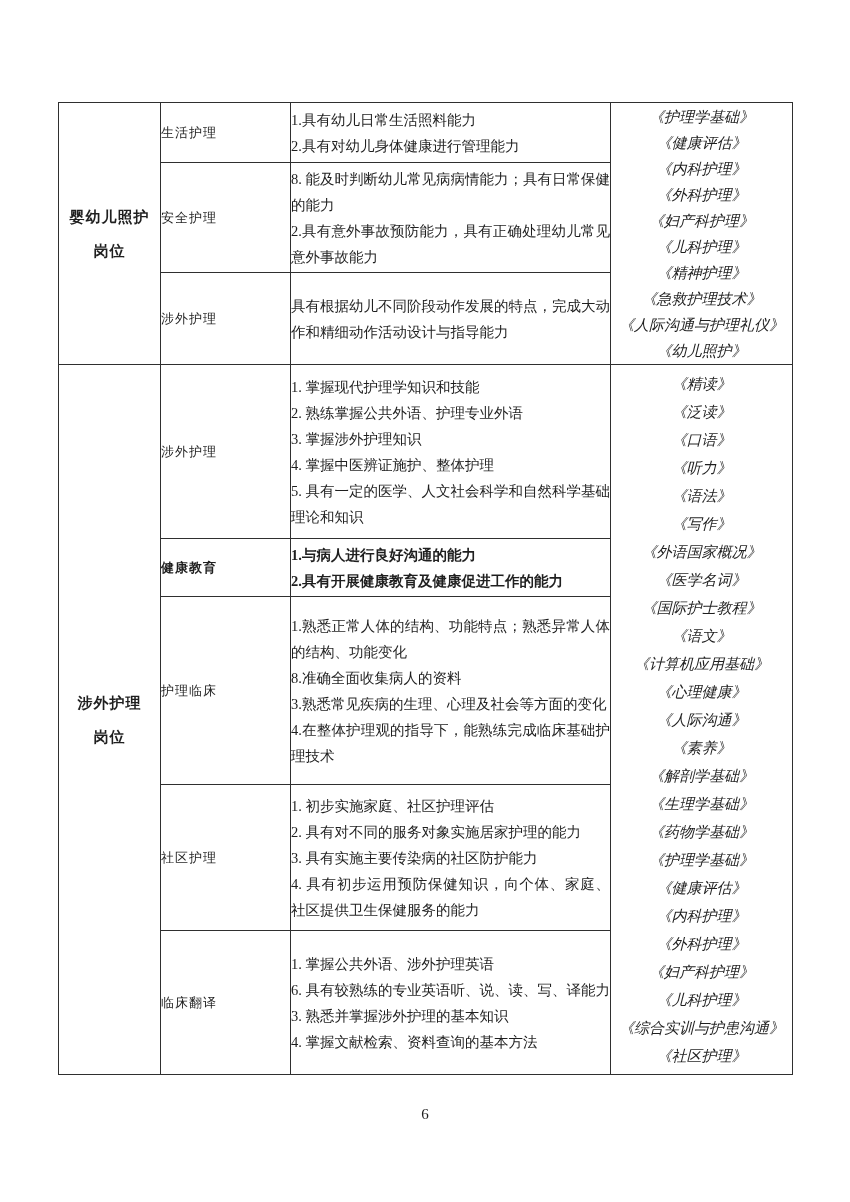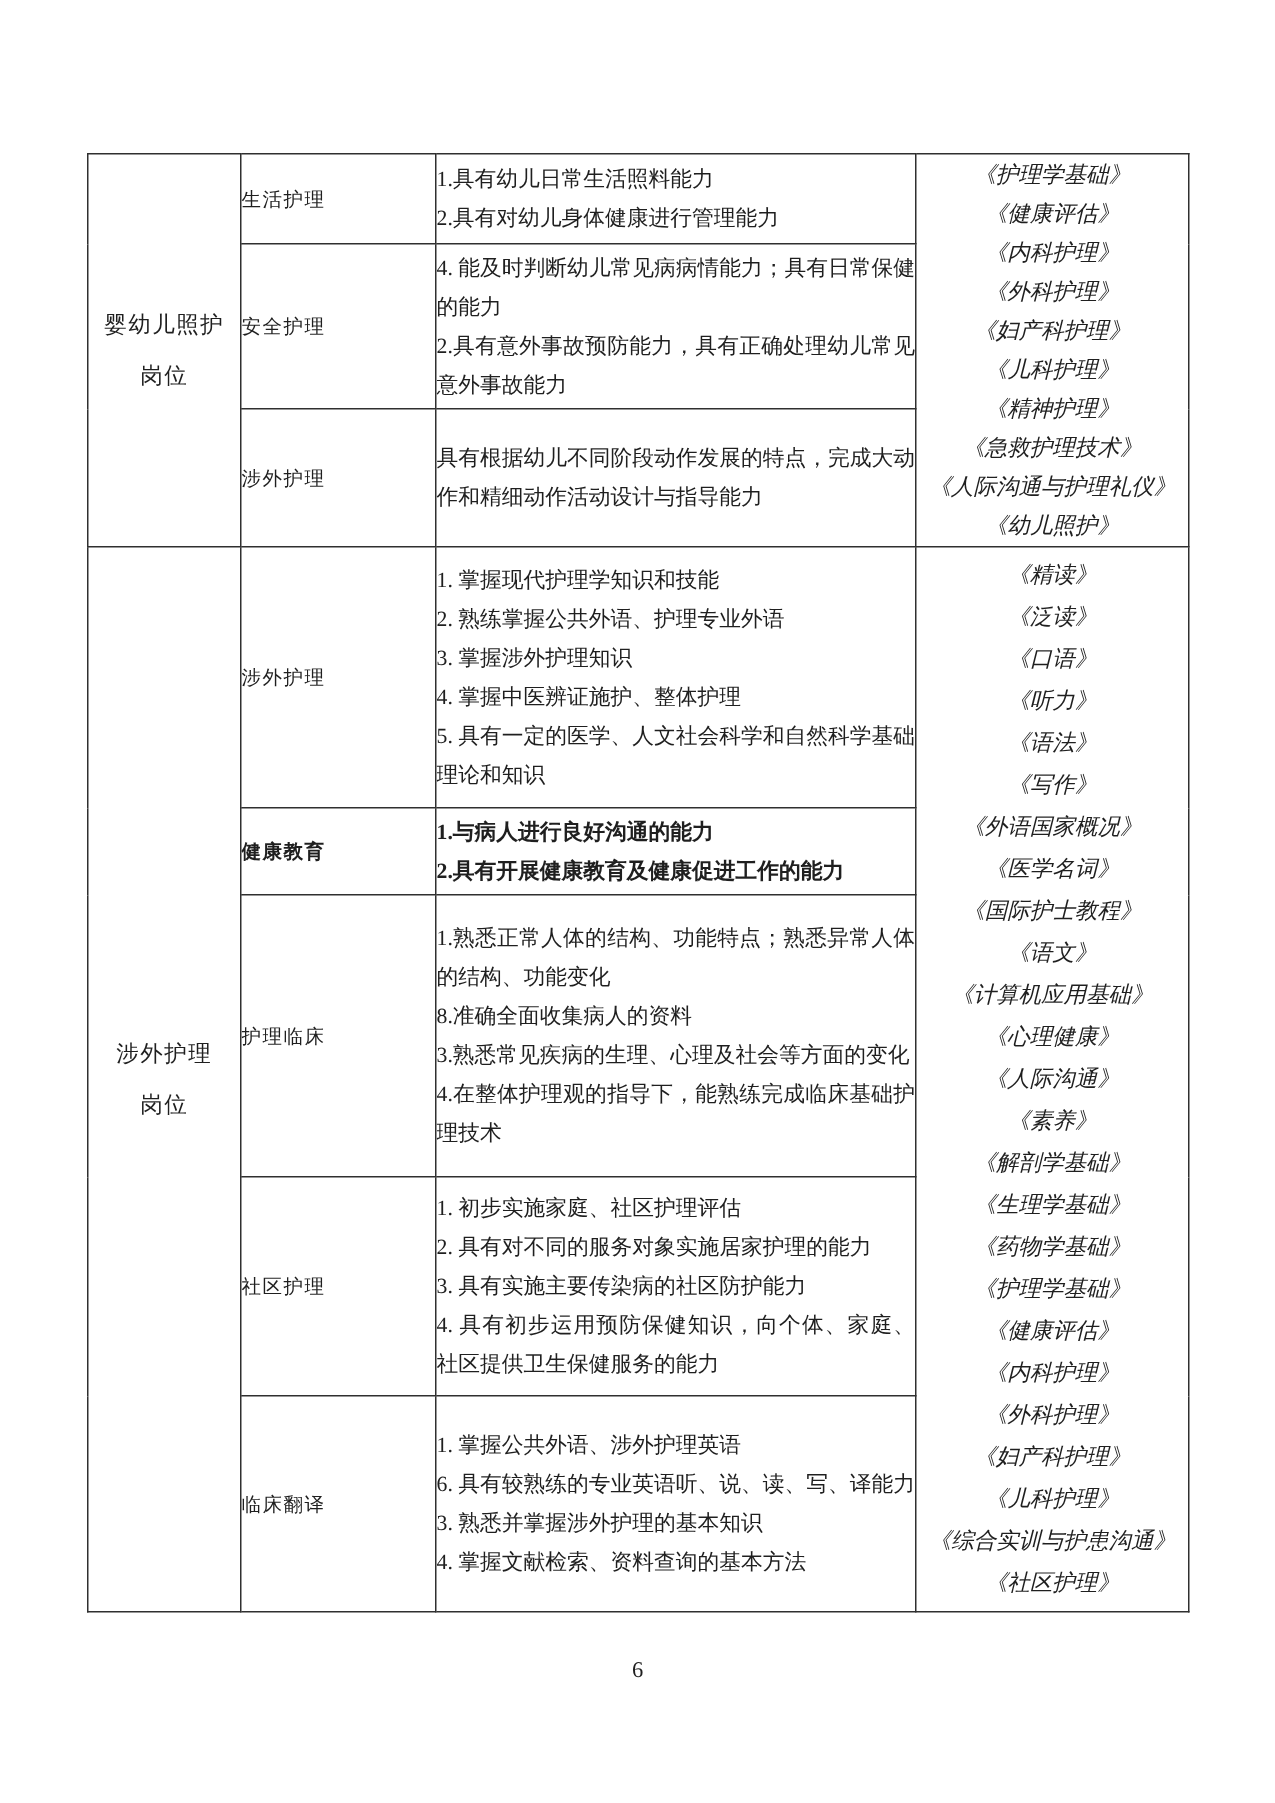--- a/index.html
+++ b/index.html
@@ -29,20 +29,21 @@
     padding: 0;
     vertical-align: middle;
     overflow: hidden;
   }
   .pos-cell {
     text-align: center;
     font-size: 15px;
     line-height: 34px;
     white-space: pre-line;
     letter-spacing: 1px;
+    font-weight: bold;
   }
   .role-cell {
     text-align: left;
     font-size: 13px;
     letter-spacing: 1px;
   }
   .abil-cell {
     padding: 4px 8px 4px 9px;
   }
   .abil-item {
@@ -117,21 +118,21 @@
               <div class="course-item">《急救护理技术》</div>
               <div class="course-item">《人际沟通与护理礼仪》</div>
               <div class="course-item">《幼儿照护》</div>
             </div>
         </td>
       </tr>
       <tr class="tr-a2">
         <td class="role-cell">安全护理</td>
         <td class="abil-cell">
           <div>
-              <p class="abil-item">4. 能及时判断幼儿常见病病情能力；具有日常保健的能力</p>
+              <p class="abil-item">8. 能及时判断幼儿常见病病情能力；具有日常保健的能力</p>
               <p class="abil-item">2.具有意外事故预防能力，具有正确处理幼儿常见意外事故能力</p>
             </div>
         </td>
       </tr>
       <tr class="tr-a3">
         <td class="role-cell">涉外护理</td>
         <td class="abil-cell">
           <div>
               <p class="abil-item">具有根据幼儿不同阶段动作发展的特点，完成大动作和精细动作活动设计与指导能力</p>
             </div>

